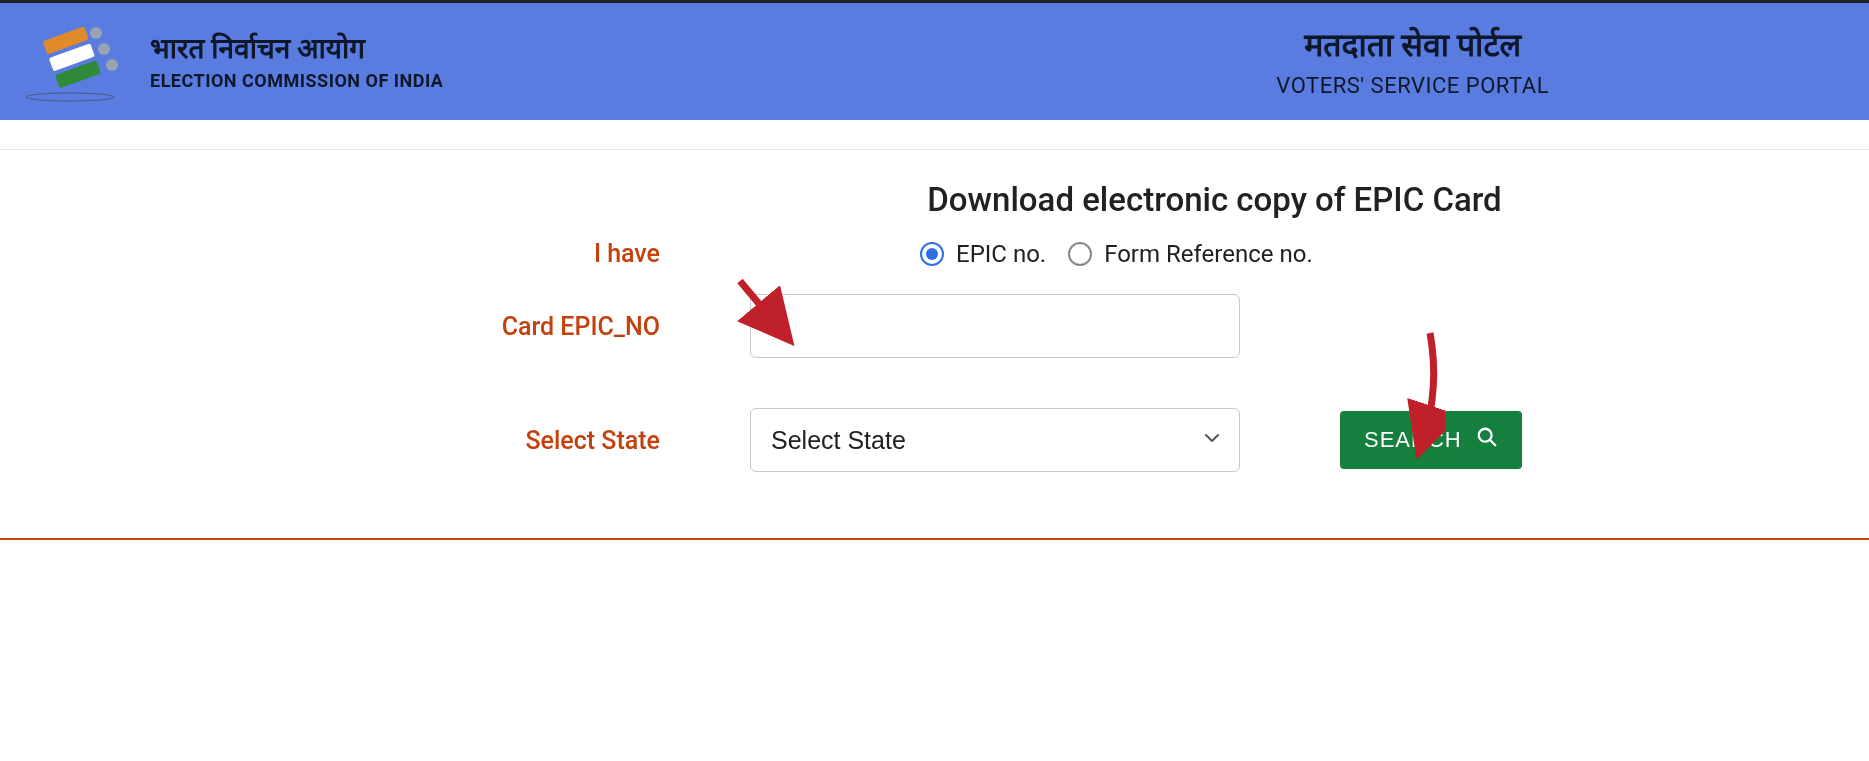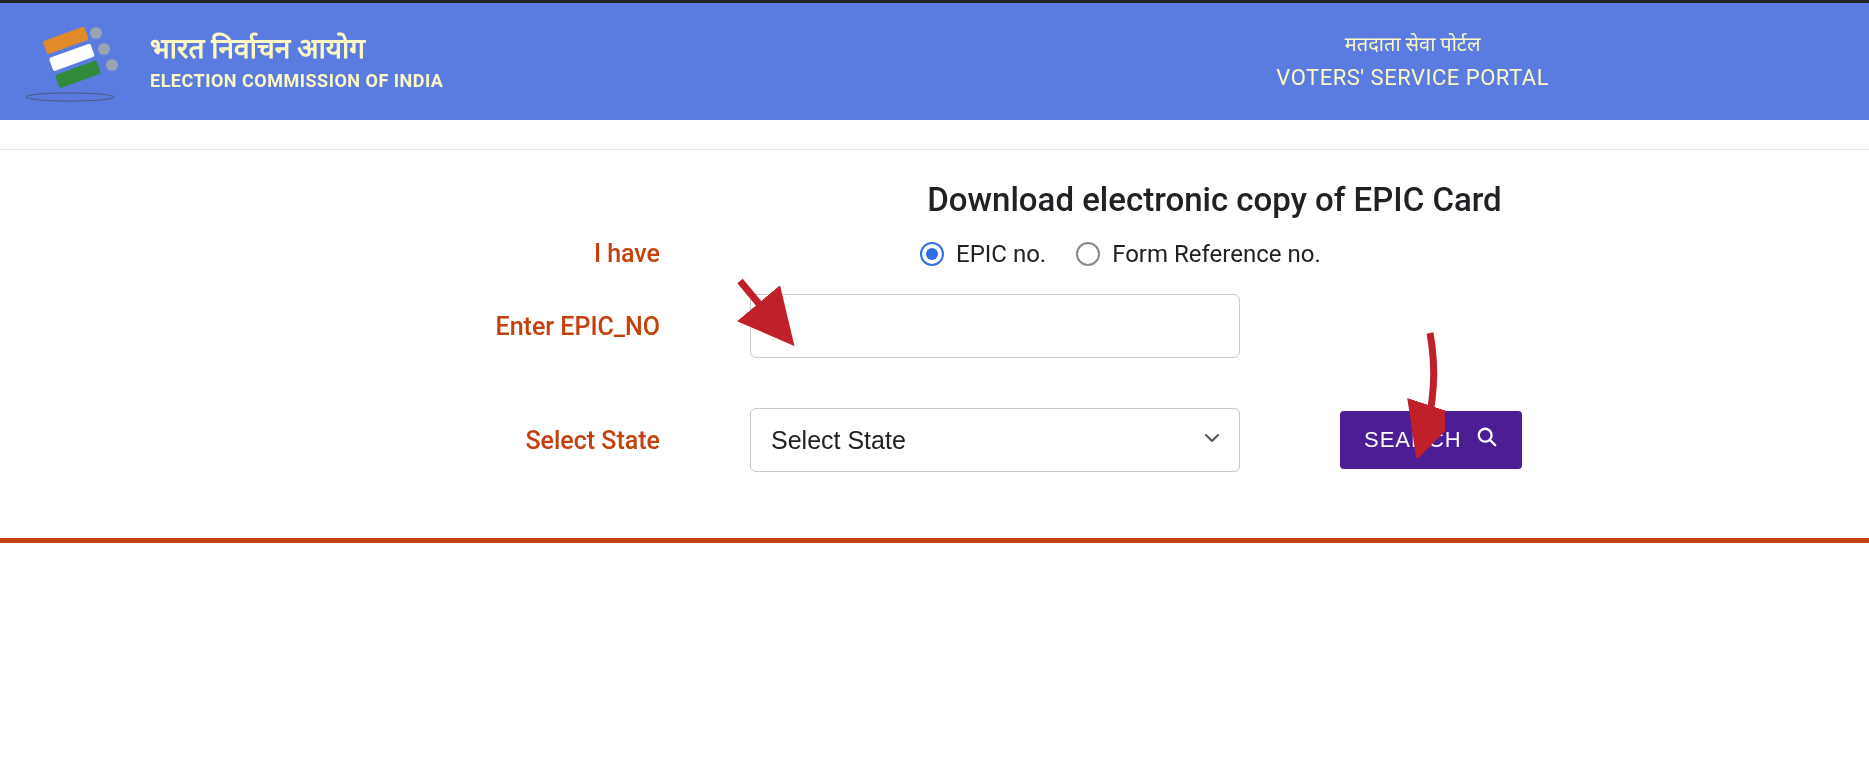--- a/index.html
+++ b/index.html
@@ -7,21 +7,21 @@
     font-family: -apple-system, BlinkMacSystemFont, "Segoe UI", Roboto, Arial, sans-serif;
     background: #ffffff;
     width: 1869px;
   }
   .topbar {
     height: 3px;
     background: #222;
   }
   .header {
     background: #5a7be0;
-    color: #fef9c3;
+    color: #0f172a;
     display: flex;
     align-items: center;
     padding: 16px 20px 20px 20px;
     gap: 60px;
     height: 117px;
   }
   .logo-block {
     display: flex;
     align-items: center;
     gap: 30px;
@@ -35,36 +35,36 @@
     font-size: 18px;
     font-weight: 700;
     letter-spacing: 0.5px;
   }
   .portal-block {
     margin-left: auto;
     margin-right: 300px;
     text-align: center;
   }
   .portal-hi {
-    font-size: 20px;
-    font-weight: 400;
+    font-size: 32px;
+    font-weight: 700;
     margin-bottom: 8px;
   }
   .portal-en {
     font-size: 22px;
     font-weight: 400;
     letter-spacing: 0.5px;
   }
   .gap-strip {
     height: 30px;
     border-bottom: 1px solid #e5e5e5;
   }
   .main {
     padding: 30px 0 40px 0;
-    border-bottom: 5px solid #c2410c;
+    border-bottom: 2px solid #c2410c;
   }
   .page-title {
     font-size: 33px;
     font-weight: 500;
     color: #202124;
     text-align: center;
     margin-left: 560px;
     margin-bottom: 20px;
   }
   .form-row {
@@ -82,21 +82,21 @@
     color: #c2410c;
   }
   .controls {
     display: flex;
     align-items: center;
     gap: 30px;
   }
   .radio-group {
     display: flex;
     align-items: center;
-    gap: 30px;
+    gap: 22px;
     margin-left: 170px;
   }
   .radio-item {
     display: flex;
     align-items: center;
     gap: 12px;
     cursor: pointer;
   }
   .radio-circle {
     width: 24px;
@@ -150,21 +150,21 @@
     align-items: center;
   }
   .chevron {
     position: absolute;
     right: 18px;
     top: 50%;
     transform: translateY(-50%);
     pointer-events: none;
   }
   .search-btn {
-    background: #4c1d95;
+    background: #15803d;
     color: #fff;
     border: none;
     border-radius: 4px;
     height: 58px;
     padding: 0 24px;
     font-size: 22px;
     letter-spacing: 1px;
     display: flex;
     align-items: center;
     gap: 14px;
@@ -235,21 +235,21 @@
 
   <div class="form-row row-2">
     <svg class="arrow arrow-1" width="60" height="70" viewBox="0 0 60 70">
       <defs>
         <marker id="ah1" markerWidth="8" markerHeight="8" refX="5" refY="4" orient="auto">
           <path d="M0,0 L8,4 L0,8 Z" fill="#c0202a"></path>
         </marker>
       </defs>
       <line x1="5" y1="5" x2="46" y2="54" stroke="#c0202a" stroke-width="7" marker-end="url(#ah1)"></line>
     </svg>
-    <div class="label">Enter EPIC_NO</div>
+    <div class="label">Card EPIC_NO</div>
     <div class="controls">
       <input type="text" class="text-input" value="" style="">
     </div>
   </div>
 
   <div class="form-row row-3">
     <svg class="arrow arrow-2" width="60" height="130" viewBox="0 0 60 130">
       <defs>
         <marker id="ah2" markerWidth="8" markerHeight="8" refX="5" refY="4" orient="auto">
           <path d="M0,0 L8,4 L0,8 Z" fill="#c0202a"></path>

